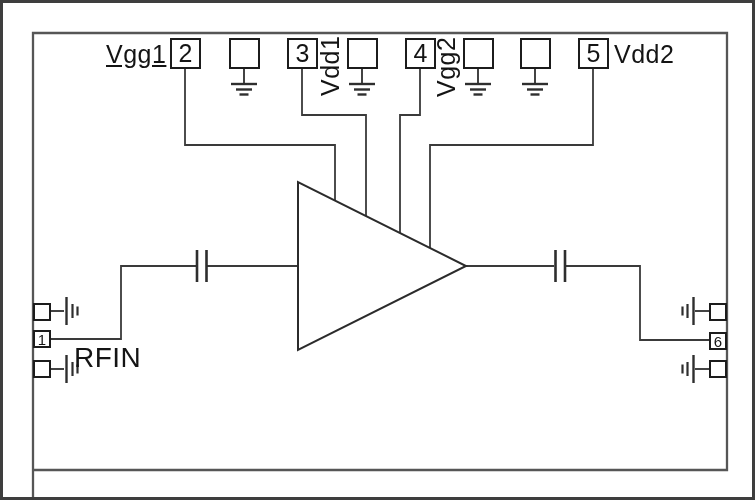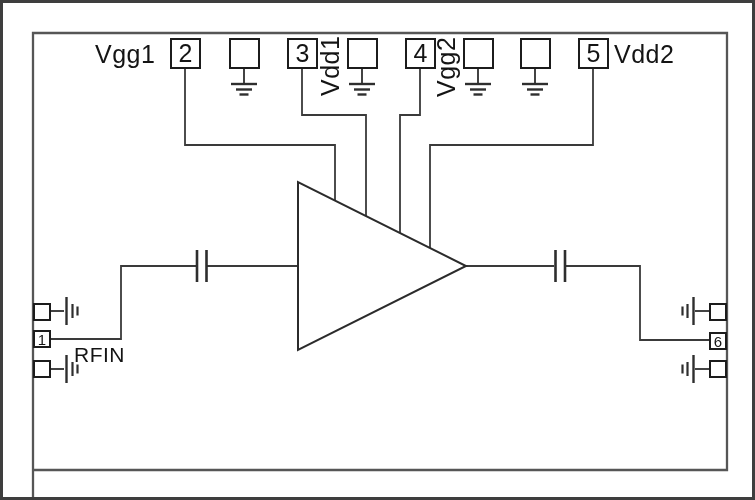--- a/index.html
+++ b/index.html
@@ -11,21 +11,21 @@
   #schem { position:absolute; left:0; top:0; }
   .pad {
     position:absolute; box-sizing:border-box; background:#ffffff;
     border:2px solid #1c1c1c; display:flex; align-items:center; justify-content:center;
     color:#141414;
   }
   .pad30 { width:31px; height:31px; font-size:25px; }
   .pad17 { width:18px; height:18px; font-size:15px; }
   .lbl { position:absolute; white-space:nowrap; line-height:1; color:#141414; }
   .lbl-lg { font-size:25px; letter-spacing:0.5px; }
-  .lbl-md { font-size:21px; letter-spacing:0.5px; }
+  .lbl-md { font-size:28px; letter-spacing:0.5px; }
   .vert { width:60px; height:26px; text-align:center; transform:rotate(-90deg); transform-origin:center center; }
 </style>
 </head>
 <body>
 
 <div id="canvas">
 
   <svg id="schem" width="755" height="500" viewBox="0 0 755 500">
 
     <path d="M30,497 L30,30 L724,30 L724,467 L29,467" fill="none" stroke="#565656" stroke-width="2.3"></path>
@@ -134,19 +134,19 @@
     <span>1</span>
   </div>
   <div class="pad pad17" style="left:30px; top:357px;"></div>
 
   <div class="pad pad17" style="left:706px; top:300px;"></div>
   <div class="pad pad17" style="left:706px; top:329px;">
     <span>6</span>
   </div>
   <div class="pad pad17" style="left:706px; top:357px;"></div>
 
-  <div class="lbl lbl-lg" style="left:92px; top:39px; width:60px; ">Vgg1</div>
+  <div class="lbl lbl-lg" style="left:103px; top:39px; width:60px; text-decoration:underline;">Vgg1</div>
   <div class="lbl lbl-lg vert" style="left:298px; top:50px;">Vdd1</div>
   <div class="lbl lbl-lg vert" style="left:414px; top:51px;">Vgg2</div>
   <div class="lbl lbl-lg" style="left:611px; top:39px;">Vdd2</div>
   <div class="lbl lbl-md" style="left:71px; top:341px;">RFIN</div>
 
 </div>
 
 </body></html>

